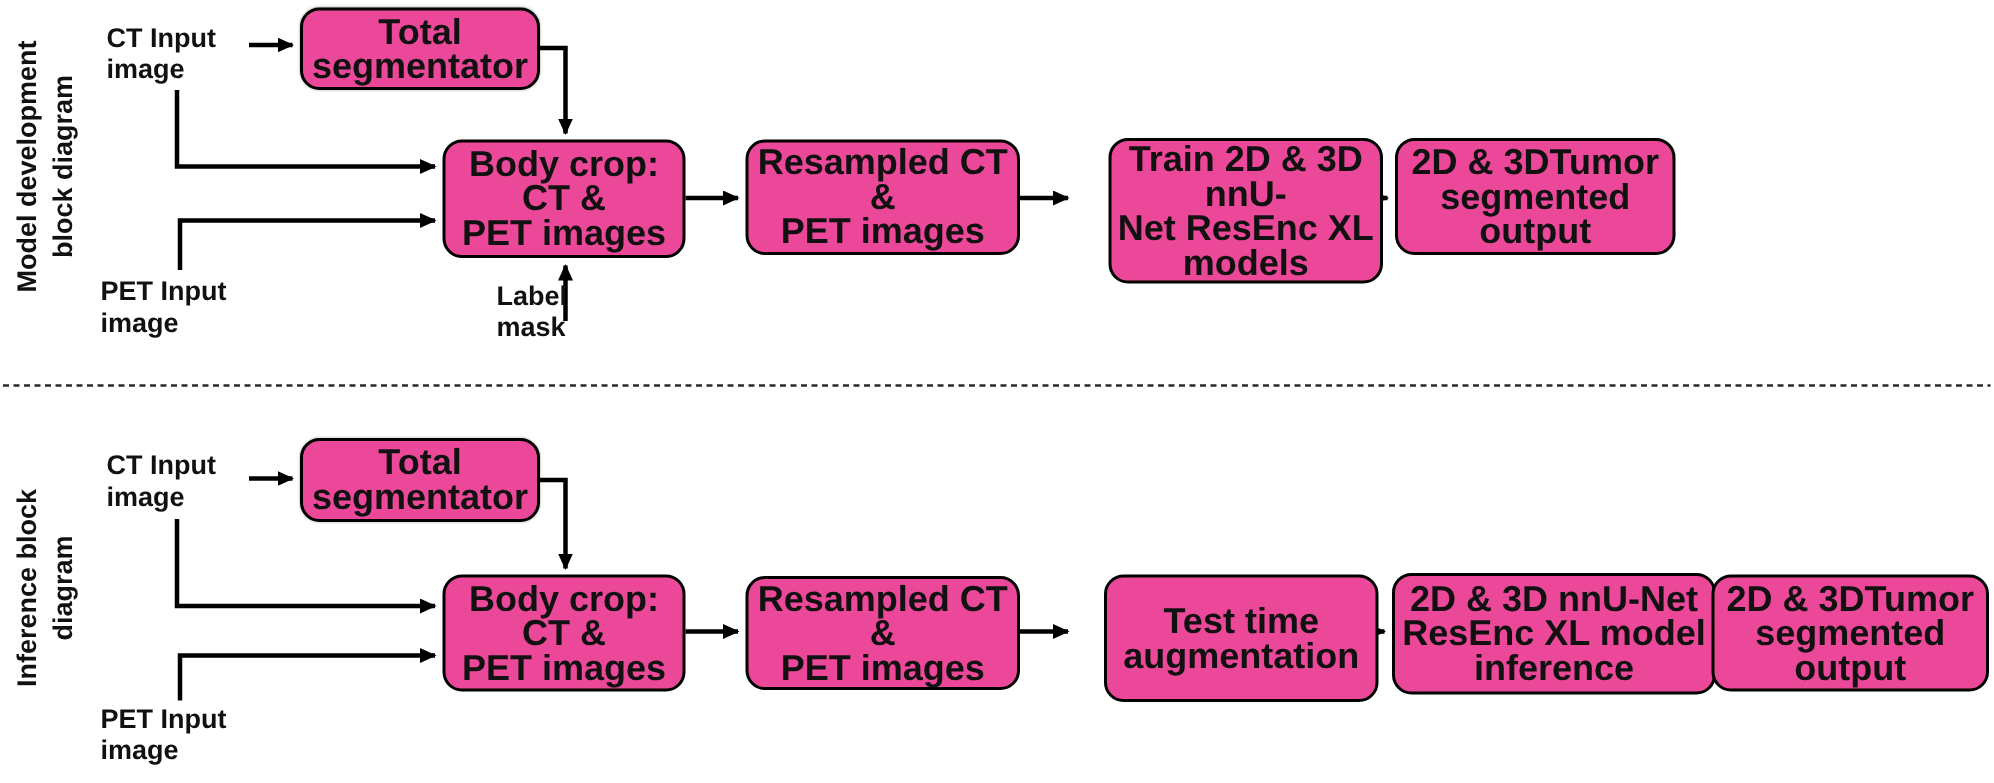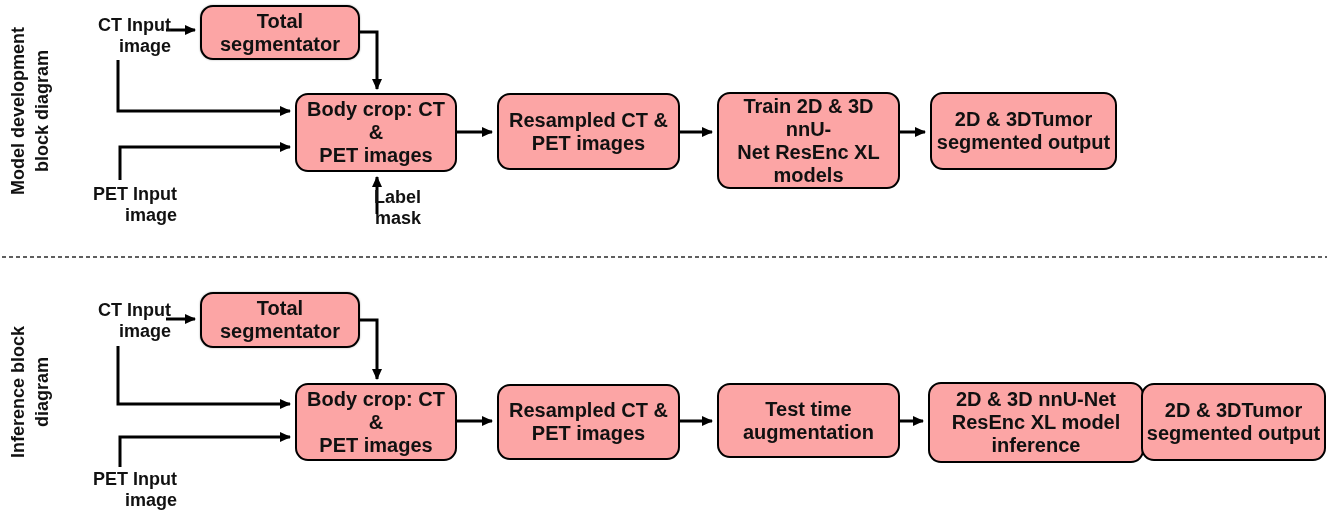--- a/index.html
+++ b/index.html
@@ -31,38 +31,38 @@
   }
   .arrows path.divider {
     fill: none;
     stroke: #2b2b2b;
     stroke-width: 1.6;
     stroke-dasharray: 4 3;
   }
   .node {
     position: absolute;
     box-sizing: border-box;
-    background: #fca5a5;
+    background: #ec4899;
     border: 2.5px solid #000000;
     border-radius: 13px;
     display: flex;
     align-items: center;
     justify-content: center;
     text-align: center;
-    font-size: 20px;
+    font-size: 24px;
     line-height: 23px;
     white-space: pre-line;
     padding: 0 2px;
   }
   .node.shadowed {
     box-shadow: 0 0 2px rgba(0,0,0,0.35);
   }
   .io-label {
     position: absolute;
-    text-align: right;
+    text-align: left;
     font-size: 18px;
     line-height: 21px;
     white-space: pre-line;
   }
   .side-label {
     position: absolute;
     left: -70px;
     width: 200px;
     height: 56px;
     display: flex;
@@ -123,21 +123,21 @@
 
     <div class="node shadowed" style="left:200px; top:5px; width:160px; height:55px">Total
 segmentator</div>
 
     <div class="node" style="left:295px; top:93px; width:162px; height:79px">Body crop: CT &amp;
 PET images</div>
 
     <div class="node" style="left:497px; top:93px; width:183px; height:77px">Resampled CT &amp;
 PET images</div>
 
-    <div class="node" style="left:717px; top:92px; width:183px; height:97px">Train 2D &amp; 3D nnU-
+    <div class="node" style="left:739px; top:92px; width:183px; height:97px">Train 2D &amp; 3D nnU-
 Net ResEnc XL
 models</div>
 
     <div class="node" style="left:930px; top:92px; width:187px; height:78px">2D &amp; 3DTumor
 segmented output</div>
   </section>
 
   <section>
     <div class="side-label" style="top:364px">Inference block
 diagram</div>
@@ -150,21 +150,21 @@
 
     <div class="node shadowed" style="left:200px; top:292px; width:160px; height:56px">Total
 segmentator</div>
 
     <div class="node" style="left:295px; top:383px; width:162px; height:78px">Body crop: CT &amp;
 PET images</div>
 
     <div class="node" style="left:497px; top:384px; width:183px; height:76px">Resampled CT &amp;
 PET images</div>
 
-    <div class="node" style="left:717px; top:383px; width:183px; height:75px">Test time
+    <div class="node" style="left:736px; top:383px; width:183px; height:85px">Test time
 augmentation</div>
 
     <div class="node" style="left:928px; top:382px; width:216px; height:81px">2D &amp; 3D nnU-Net
 ResEnc XL model
 inference</div>
 
     <div class="node" style="left:1141px; top:383px; width:185px; height:78px">2D &amp; 3DTumor
 segmented output</div>
   </section>
 

